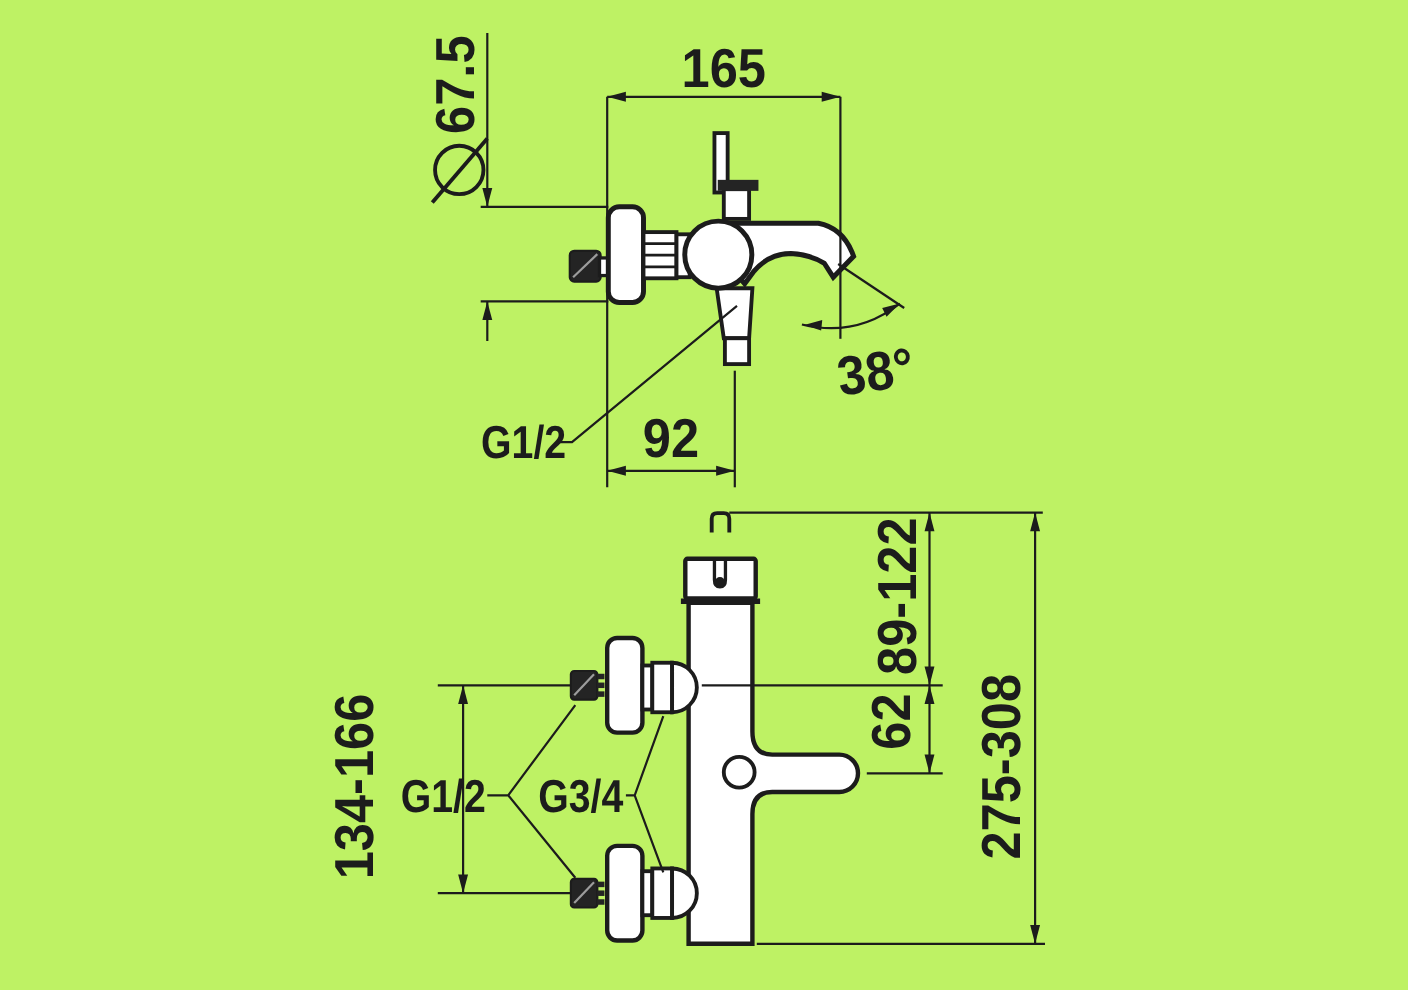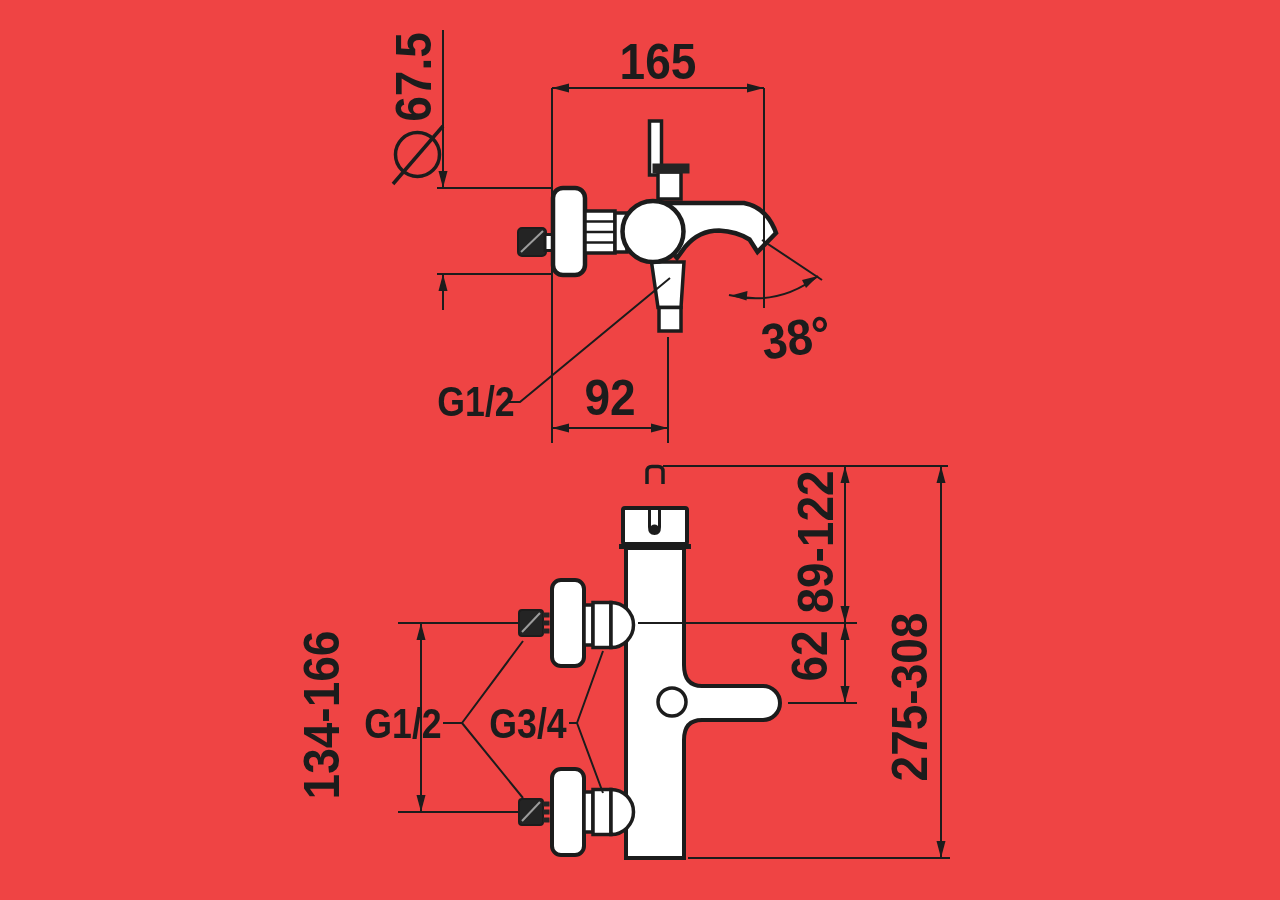--- a/index.html
+++ b/index.html
@@ -1,17 +1,17 @@
 <!DOCTYPE html>
 <html><head>
 <meta charset="utf-8">
 <style>
   html,body{margin:0;padding:0;background:#ffffff;}
   .canvas{
-    position:relative;width:1280px;height:900px;background:#ef4444;
+    position:relative;width:1280px;height:900px;background:#bef264;
     overflow:hidden;font-family:"Liberation Sans",sans-serif;
   }
   .canvas svg{position:absolute;left:0;top:0;}
   .lbl{
     position:absolute;font-weight:bold;color:#1c1c1c;white-space:nowrap;
     line-height:1;user-select:none;
   }
   .dim{font-size:50px;}
   .dim-sm{font-size:42px;}
   .hcenter{transform:translate(-50%,-50%) scaleX(.92);}

